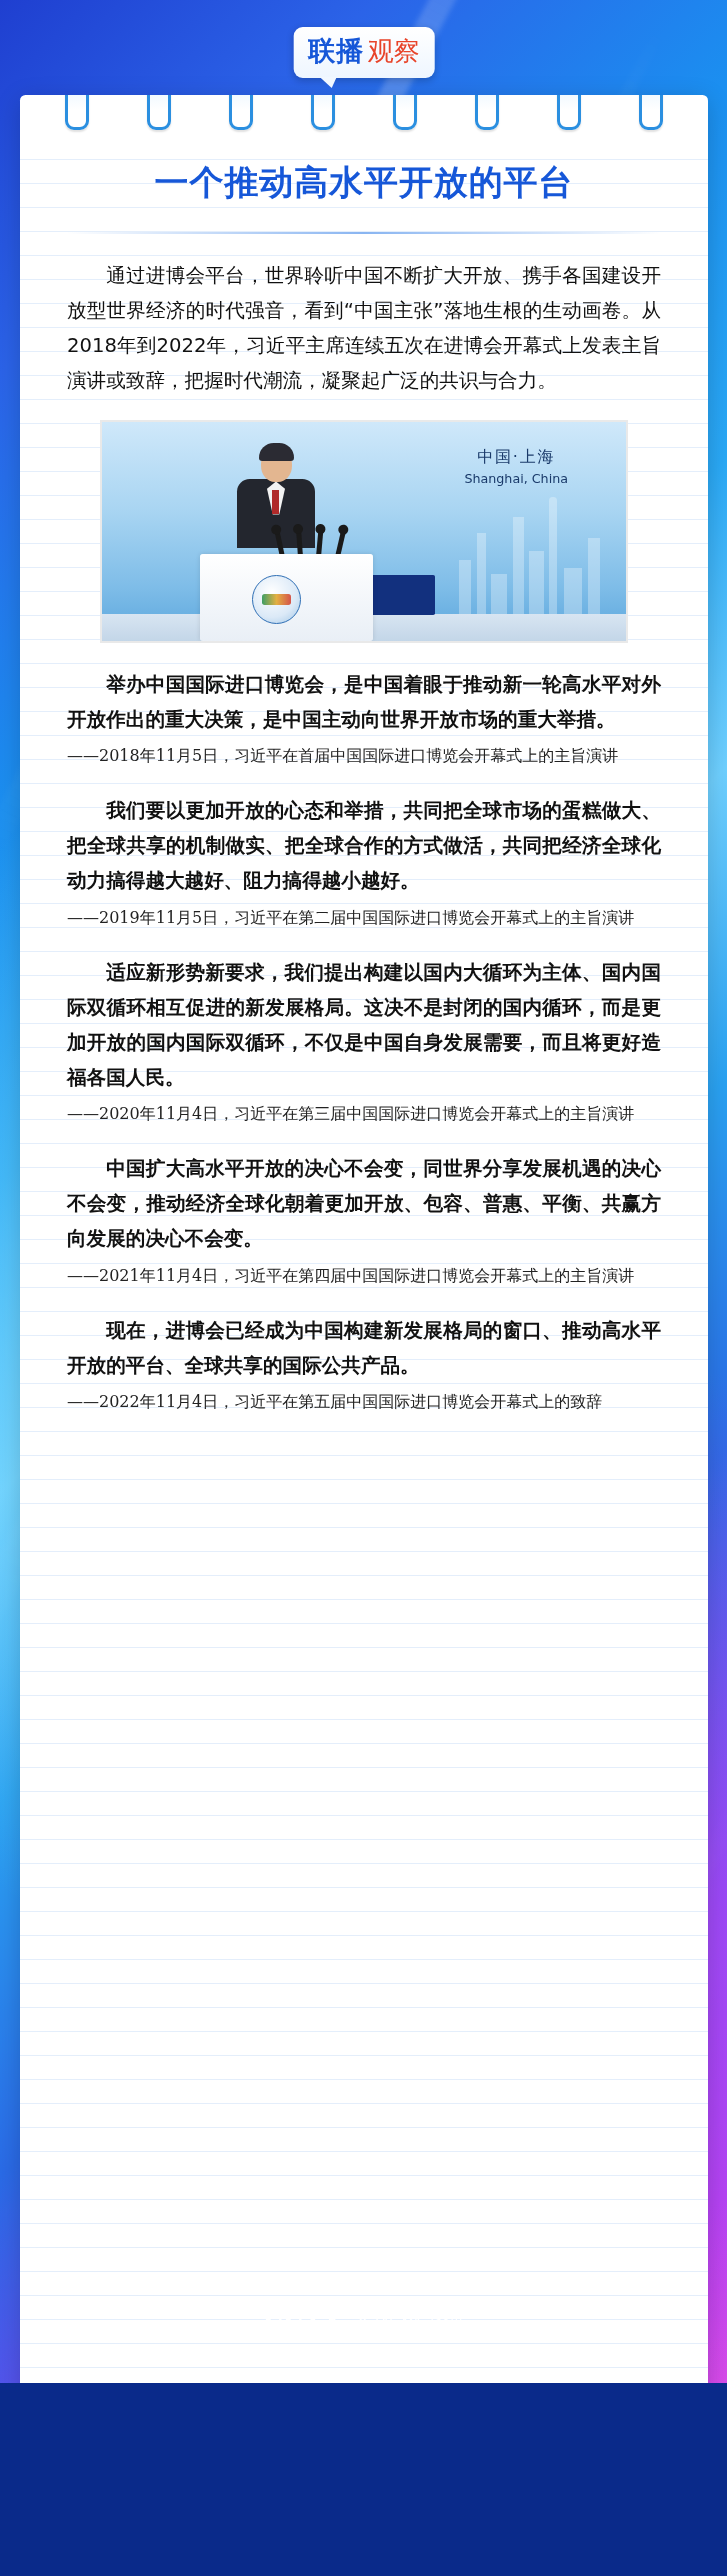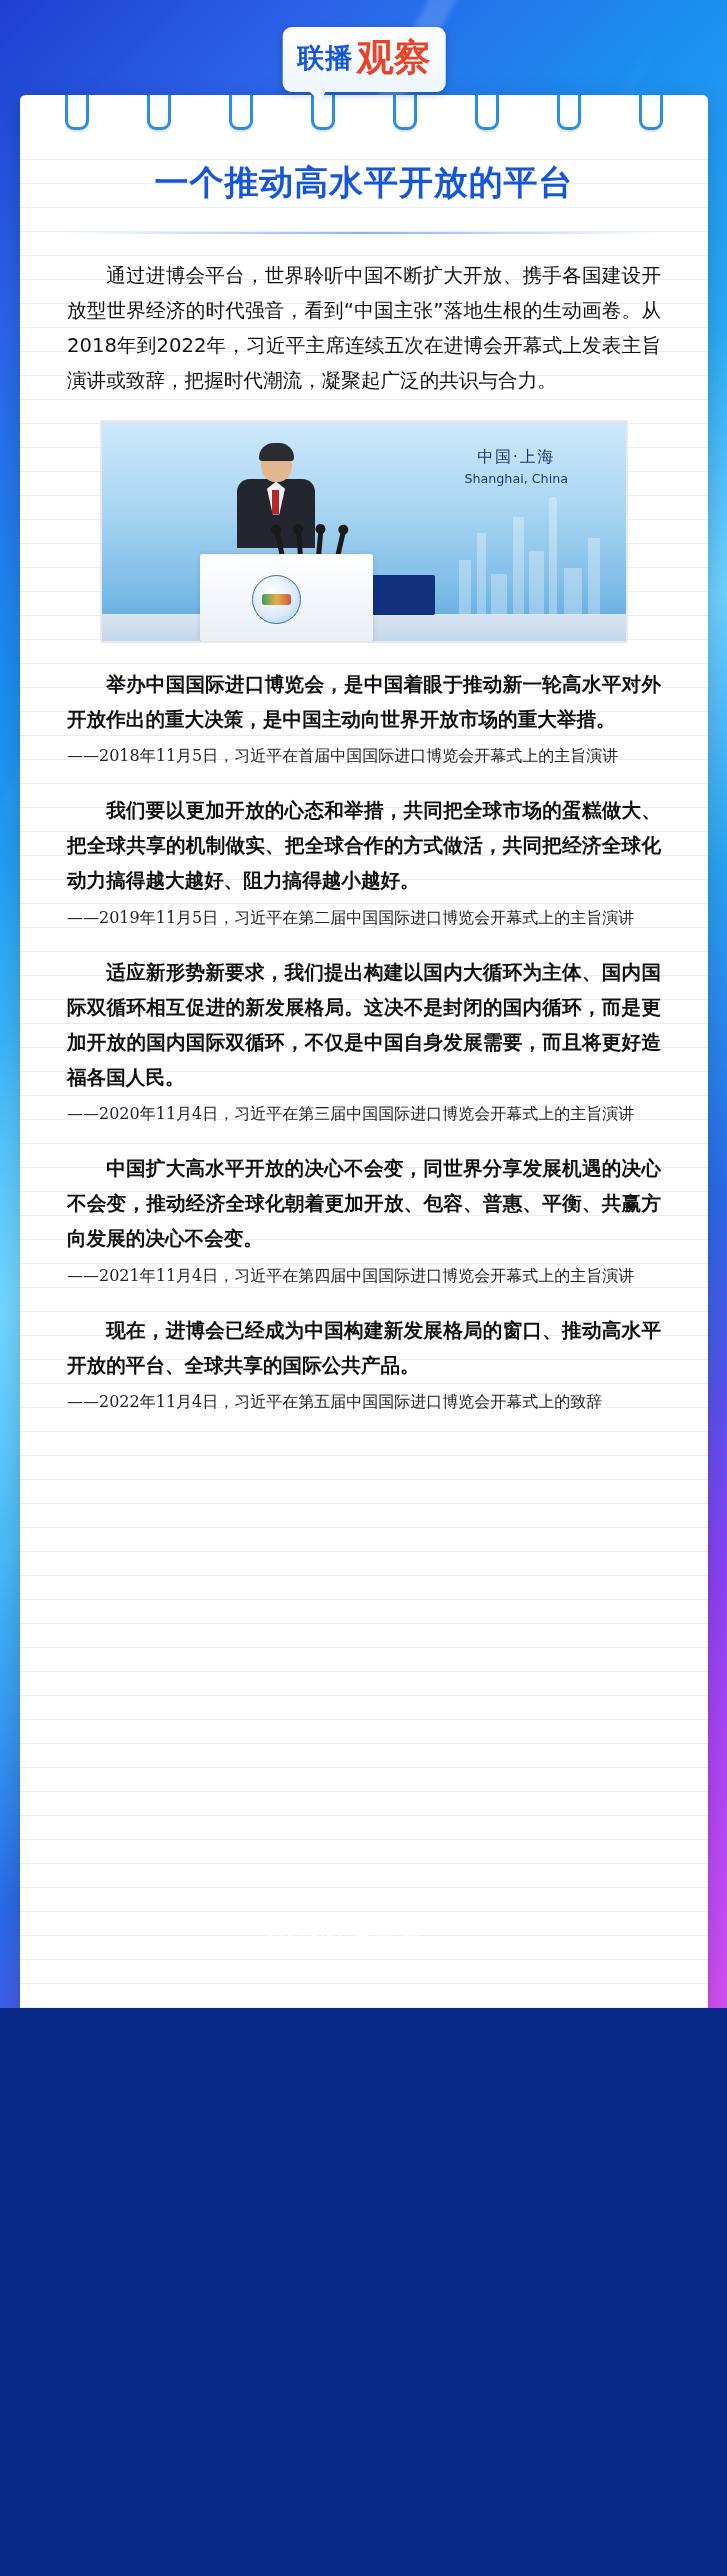--- a/index.html
+++ b/index.html
@@ -9,21 +9,21 @@
   }
   body {
     width: 728px;
     height: 2576px;
     font-family: "Liberation Sans", sans-serif;
     overflow: hidden;
   }
   .page {
     position: relative;
     width: 728px;
-    height: 2008px;
+    height: 2383px;
     background:
       linear-gradient(135deg, #1f3fd0 0%, #2b63e8 12%, #1b8ff0 26%, #2aa8f5 38%, #6fd0ff 48%, #2aa2f2 58%, #2a6ae6 70%, #7d3df0 84%, #b13df0 94%, #d94ae8 100%);
     overflow: hidden;
   }
   
   .bg-streak {
     position: absolute;
     background: linear-gradient(90deg, rgba(255,255,255,0.00), rgba(255,255,255,0.30), rgba(255,255,255,0.00));
     transform: rotate(-62deg);
     filter: blur(2.7px);
@@ -77,22 +77,22 @@
     border-top: 11px solid #f2f8ff;
   }
   .badge-text1 {
     font-size: 27px;
     font-weight: bold;
     color: #1657d8;
     letter-spacing: 0.9px;
     font-family: "DejaVu Sans", sans-serif;
   }
   .badge-text2 {
-    font-size: 37px;
-    font-weight: bold;
+    font-size: 26px;
+    font-weight: normal;
     color: #e8442a;
     font-family: "DejaVu Sans", sans-serif;
   }
 
   
   .card {
     position: absolute;
     left: 20px;
     top: 95px;
     width: 688px;

